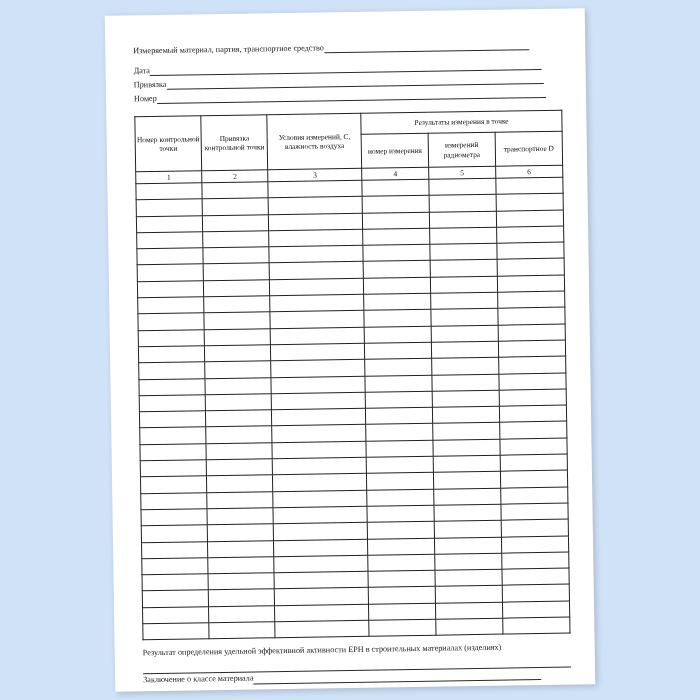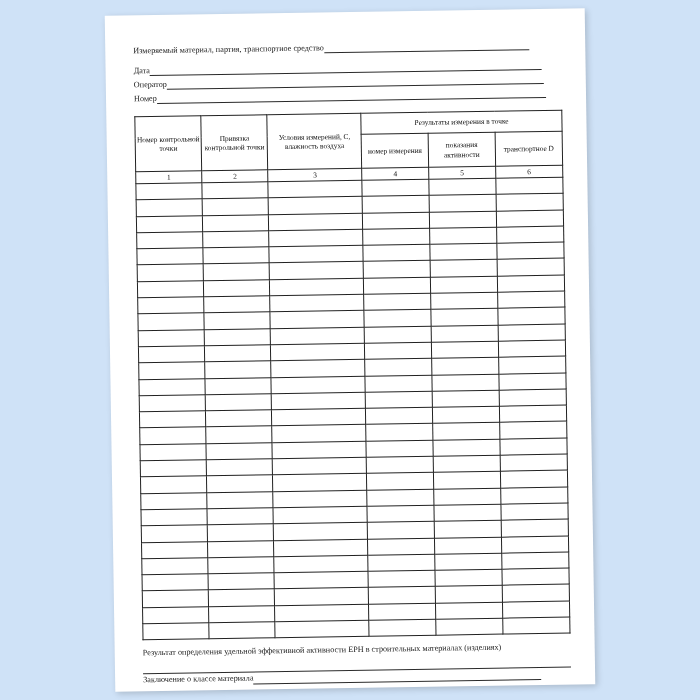--- a/index.html
+++ b/index.html
@@ -114,21 +114,21 @@
 
       <div class="hdr-line">
         <span class="lbl">Измеряемый материал, партия, транспортное средство</span><span class="rule" style="width:205px"></span>
       </div>
 
       <div class="hdr-line gap-1">
         <span class="lbl">Дата</span><span class="rule" style="width:392px"></span>
       </div>
 
       <div class="hdr-line gap-2">
-        <span class="lbl">Оператор</span><span class="rule" style="width:377px"></span>
+        <span class="lbl">Привязка</span><span class="rule" style="width:377px"></span>
       </div>
 
       <div class="hdr-line gap-2">
         <span class="lbl">Номер</span><span class="rule" style="width:389px"></span>
       </div>
 
       <table class="grid">
         <colgroup>
           <col style="width:15.5%">
           <col style="width:15.5%">
@@ -139,21 +139,21 @@
         </colgroup>
         <thead>
           <tr>
             <th class="head" rowspan="2">Номер контрольной точки</th>
             <th class="head" rowspan="2">Привязка контрольной точки</th>
             <th class="head" rowspan="2">Условия измерений, С, влажность воздуха</th>
             <th class="group" colspan="3">Результаты измерения в точке</th>
           </tr>
           <tr>
             <th class="sub">номер измерения</th>
-            <th class="sub">показания активности</th>
+            <th class="sub">измерений радиометра</th>
             <th class="sub">транспортное D</th>
           </tr>
           <tr class="numrow">
             <td>1</td>
             <td>2</td>
             <td>3</td>
             <td>4</td>
             <td>5</td>
             <td>6</td>
           </tr>

